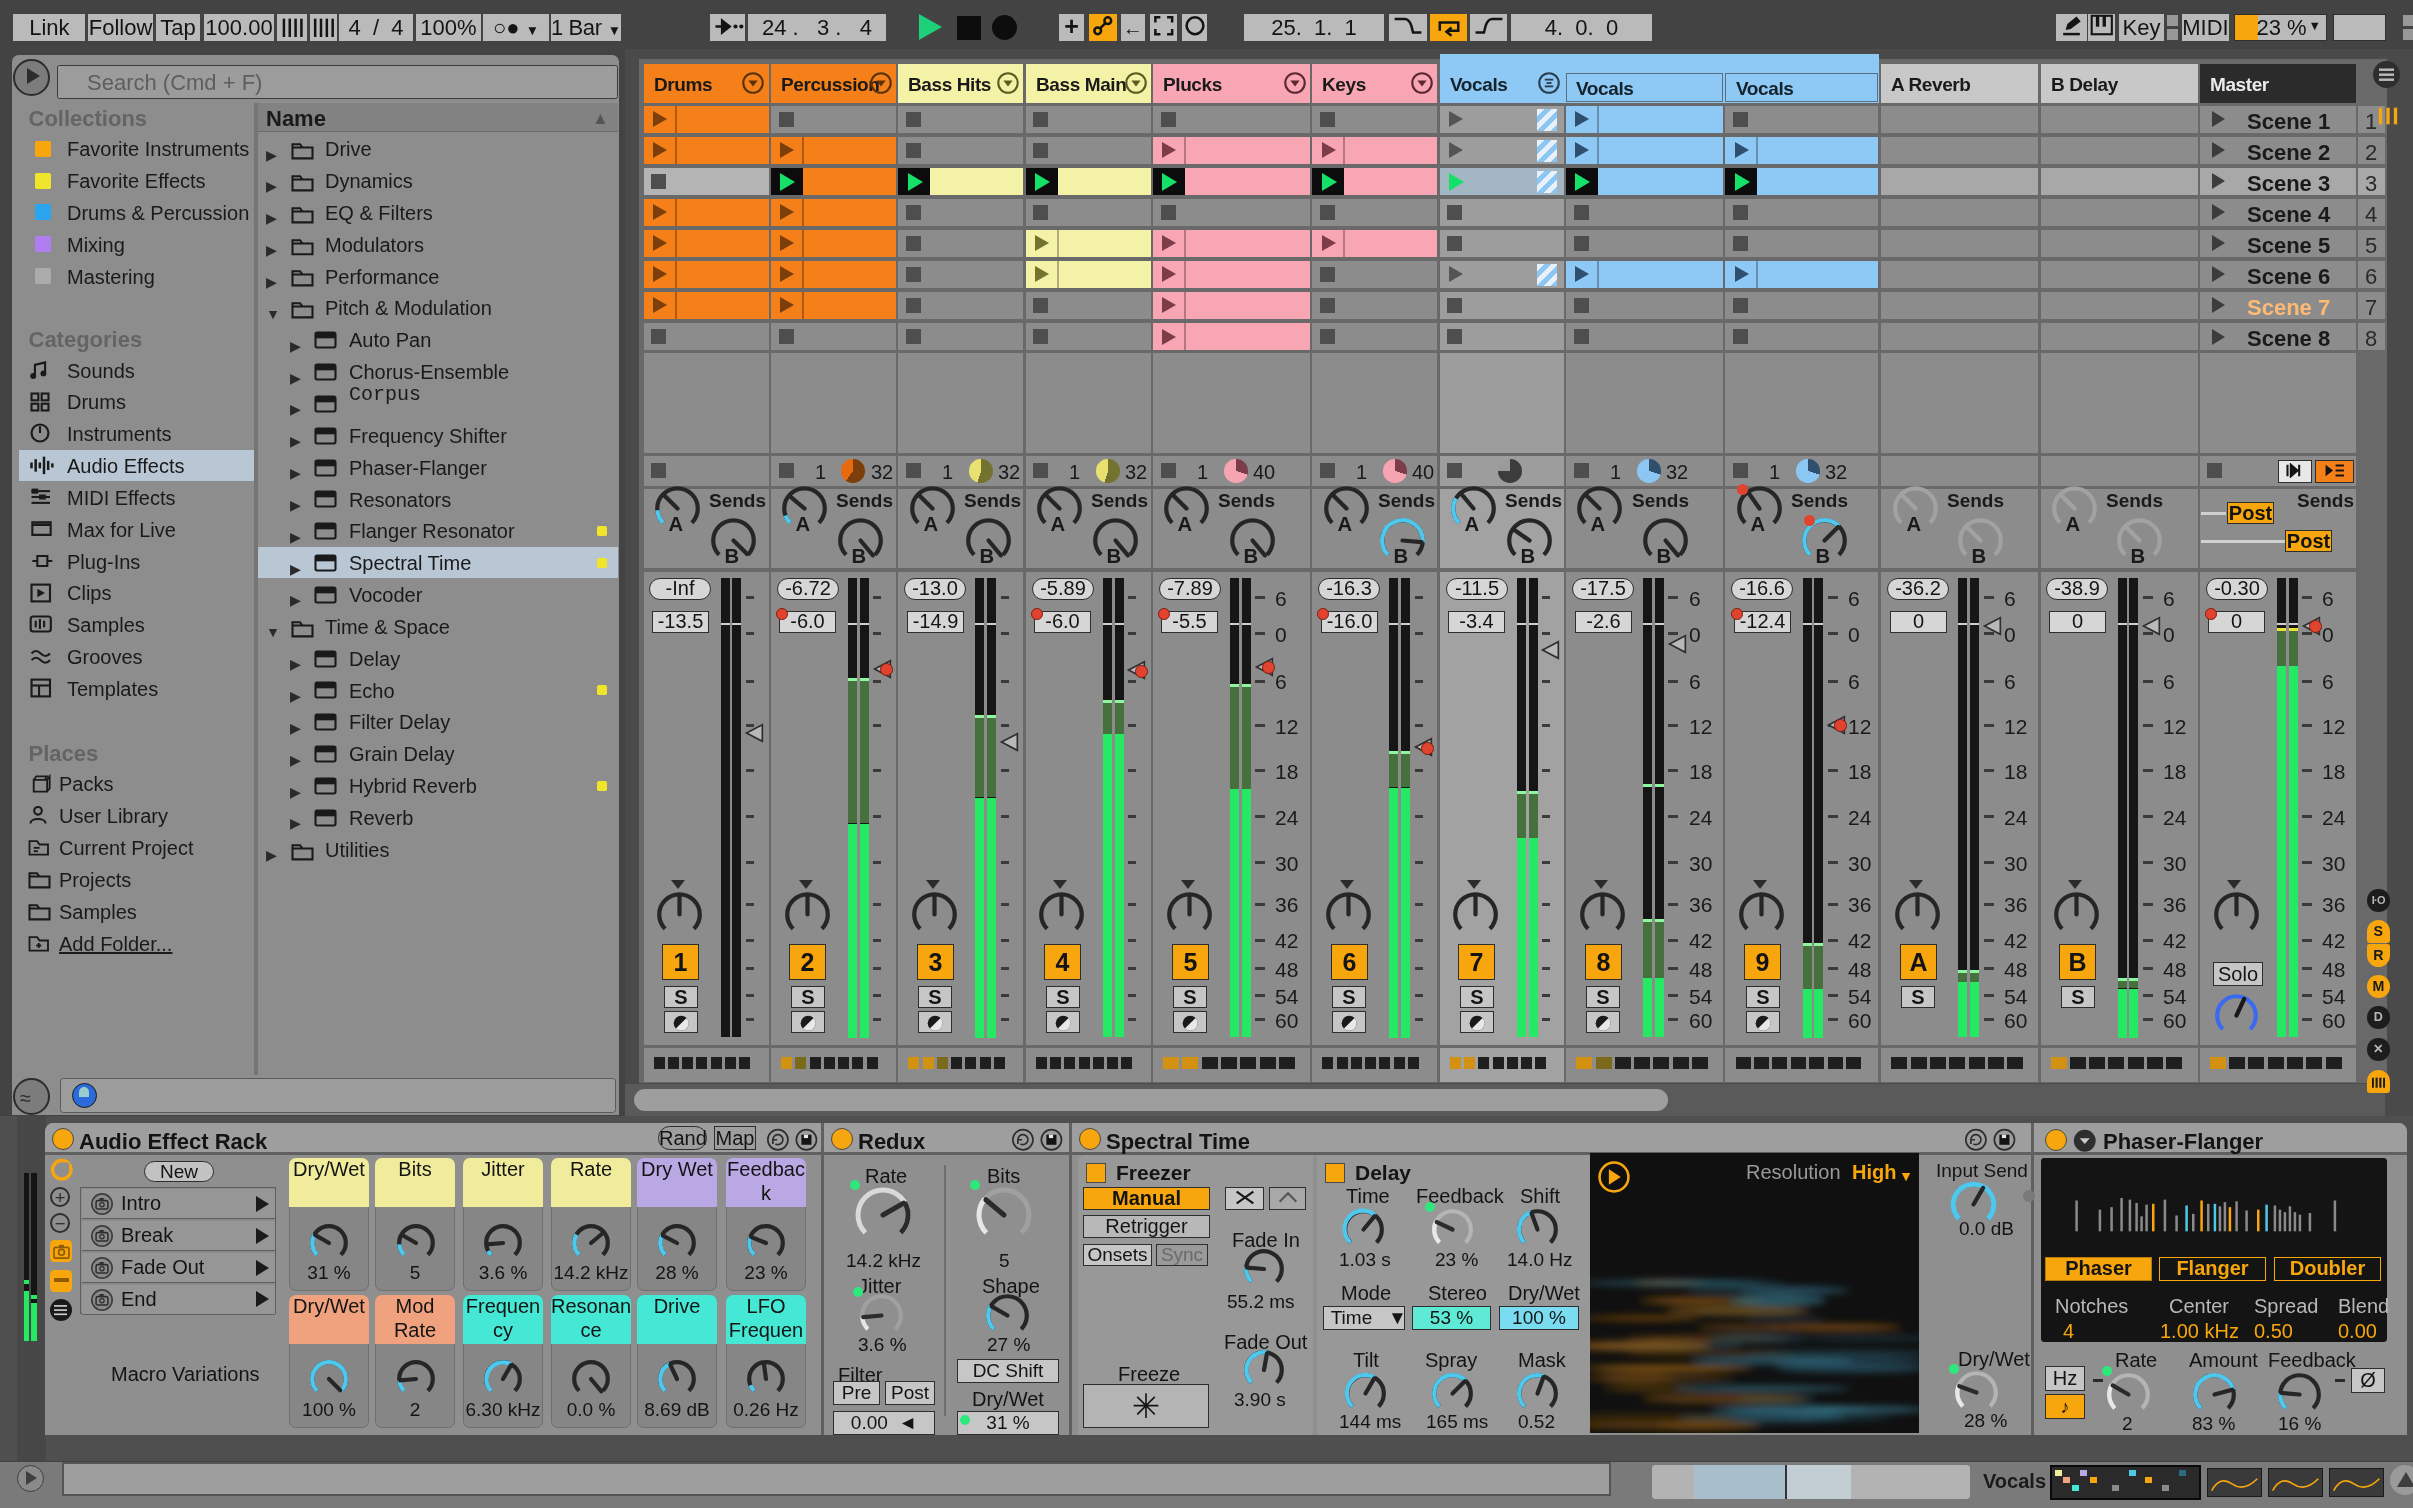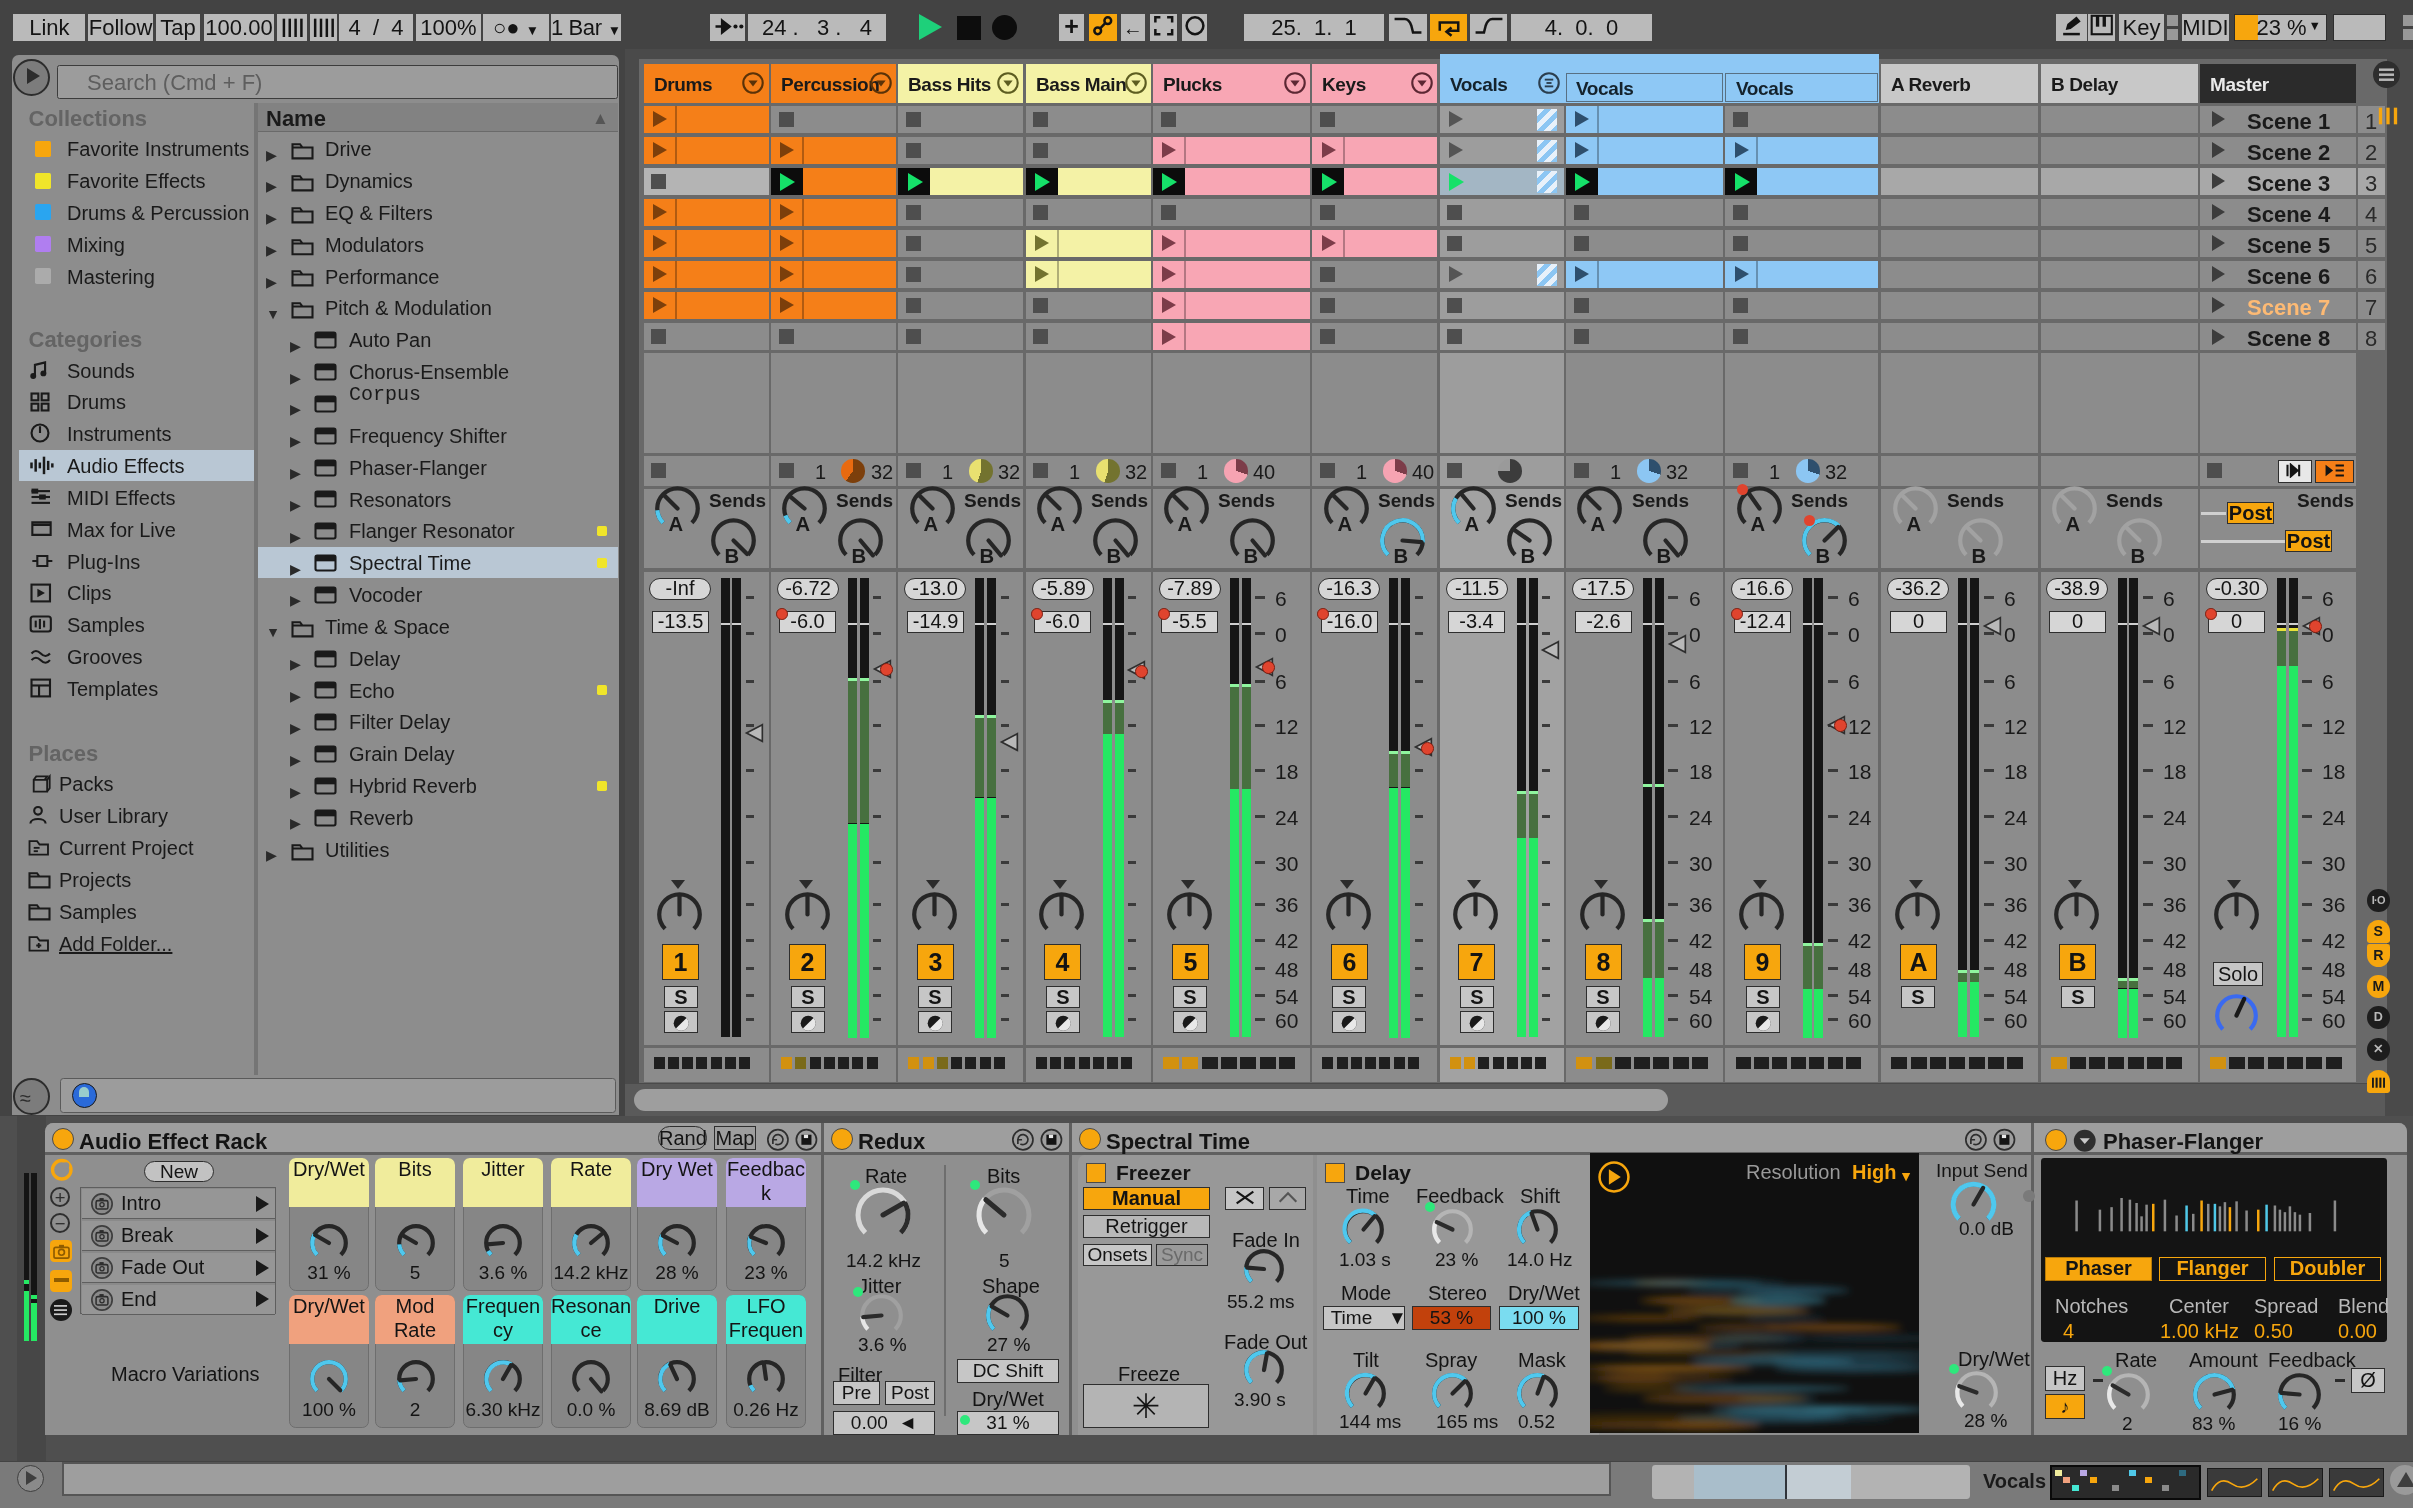--- a/index.html
+++ b/index.html
@@ -1817,37 +1817,37 @@
 <div style="position:absolute;left:1520px;top:1185px;font-size:20px;color:#141414;font-weight:normal;white-space:nowrap;">Shift</div>
 <svg style="position:absolute;left:1515px;top:1207px" width="45" height="45" viewBox="0 0 54 54">
     <path d="M 11.4 42.6 A 22.0 22.0 0 1 1 42.6 42.6" stroke="#262626" stroke-width="5" fill="none" stroke-linecap="butt"></path>
     <path d="M 11.4 42.6 A 22.0 22.0 0 0 1 19.5 6.3" stroke="#4fc8ee" stroke-width="5" fill="none"></path>
     <line x1="27.0" y1="27.0" x2="19.9" y2="7.4" stroke="#262626" stroke-width="5" stroke-linecap="round"></line>
   </svg>
 <div style="position:absolute;left:1507px;top:1249px;font-size:19px;color:#141414;font-weight:normal;white-space:nowrap;">14.0 Hz</div>
 <div style="position:absolute;left:1341px;top:1282px;font-size:20px;color:#141414;font-weight:normal;white-space:nowrap;">Mode</div>
 <div class="b" style="left:1323px;top:1306px;width:82px;height:23.5px;background:#c6c6c6;font-size:19px;line-height:22px;text-align:left;padding-left:6.7px">Time&nbsp;&nbsp;&nbsp;▼</div>
 <div style="position:absolute;left:1428px;top:1282px;font-size:20px;color:#141414;font-weight:normal;white-space:nowrap;">Stereo</div>
-<div class="b" style="left:1412px;top:1306px;width:79px;height:23.5px;background:#c2410c;font-size:19px;line-height:22px">53 %</div>
+<div class="b" style="left:1412px;top:1306px;width:79px;height:23.5px;background:#5eead4;font-size:19px;line-height:22px">53 %</div>
 <div style="position:absolute;left:1508px;top:1282px;font-size:20px;color:#141414;font-weight:normal;white-space:nowrap;">Dry/Wet</div>
 <div class="b" style="left:1499px;top:1306px;width:80px;height:23.5px;background:#7adcf0;font-size:19px;line-height:22px">100 %</div>
 <div style="position:absolute;left:1353px;top:1349px;font-size:20px;color:#141414;font-weight:normal;white-space:nowrap;">Tilt</div>
 <svg style="position:absolute;left:1343px;top:1371px" width="45" height="45" viewBox="0 0 54 54">
     <path d="M 11.4 42.6 A 22.0 22.0 0 1 1 42.6 42.6" stroke="#262626" stroke-width="5" fill="none" stroke-linecap="butt"></path>
     <path d="M 11.4 42.6 A 22.0 22.0 0 0 1 38.0 7.9" stroke="#4fc8ee" stroke-width="5" fill="none"></path>
     <line x1="27.0" y1="27.0" x2="37.4" y2="8.9" stroke="#262626" stroke-width="5" stroke-linecap="round"></line>
   </svg>
 <div style="position:absolute;left:1339px;top:1411px;font-size:19px;color:#141414;font-weight:normal;white-space:nowrap;">144 ms</div>
 <div style="position:absolute;left:1425px;top:1349px;font-size:20px;color:#141414;font-weight:normal;white-space:nowrap;">Spray</div>
 <svg style="position:absolute;left:1430px;top:1371px" width="45" height="45" viewBox="0 0 54 54">
     <path d="M 11.4 42.6 A 22.0 22.0 0 1 1 42.6 42.6" stroke="#262626" stroke-width="5" fill="none" stroke-linecap="butt"></path>
     <path d="M 11.4 42.6 A 22.0 22.0 0 0 1 42.6 11.4" stroke="#4fc8ee" stroke-width="5" fill="none"></path>
     <line x1="27.0" y1="27.0" x2="41.8" y2="12.2" stroke="#262626" stroke-width="5" stroke-linecap="round"></line>
   </svg>
-<div style="position:absolute;left:1426px;top:1411px;font-size:19px;color:#141414;font-weight:normal;white-space:nowrap;margin-left:10px;">165 ms</div>
+<div style="position:absolute;left:1426px;top:1411px;font-size:19px;color:#141414;font-weight:normal;white-space:nowrap;">165 ms</div>
 <div style="position:absolute;left:1518px;top:1349px;font-size:20px;color:#141414;font-weight:normal;white-space:nowrap;">Mask</div>
 <svg style="position:absolute;left:1515px;top:1371px" width="45" height="45" viewBox="0 0 54 54">
     <path d="M 11.4 42.6 A 22.0 22.0 0 1 1 42.6 42.6" stroke="#262626" stroke-width="5" fill="none" stroke-linecap="butt"></path>
     <path d="M 11.4 42.6 A 22.0 22.0 0 0 1 34.5 6.3" stroke="#4fc8ee" stroke-width="5" fill="none"></path>
     <line x1="27.0" y1="27.0" x2="34.1" y2="7.4" stroke="#262626" stroke-width="5" stroke-linecap="round"></line>
   </svg>
 <div style="position:absolute;left:1518px;top:1411px;font-size:19px;color:#141414;font-weight:normal;white-space:nowrap;">0.52</div>
 <div style="position:absolute;left:1590px;top:1153px;width:329px;height:280px;background:#101010"></div>
 <svg style="position:absolute;left:1590px;top:1153px" width="329" height="280" viewBox="0 0 392 334">
 <defs>

